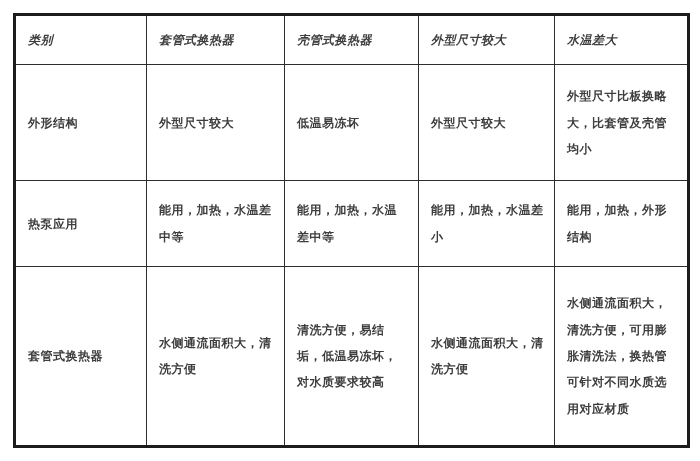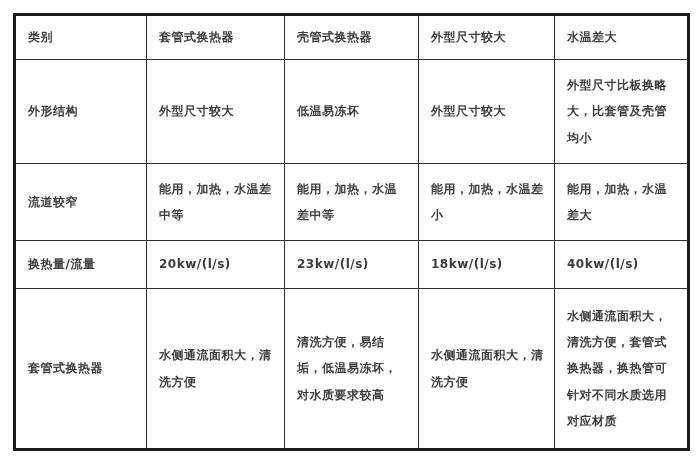--- a/index.html
+++ b/index.html
@@ -32,21 +32,21 @@
     line-height: 2.2;
     color: #3d3d3d;
     letter-spacing: 0.5px;
     word-break: break-all;
   }
   col.c0 { width: 132px; }
   col.c1 { width: 138px; }
   col.c2 { width: 134px; }
   col.c3 { width: 136px; }
   col.c4 { width: 134px; }
-  tr.r-header { height: 45px; }
+  tr.r-header { height: 45px; font-style: italic; }
   tr.r-shape  { height: 104px; }
   tr.r-app    { height: 77px; }
   tr.r-flow   { height: 48px; }
   tr.r-scale  { height: 161px; }
 </style>
 </head>
 <body>
 
 <div class="page">
   <table class="cmp">
@@ -66,35 +66,28 @@
         <th>水温差大</th>
       </tr>
       <tr class="r-shape">
         <td>外形结构</td>
         <td>外型尺寸较大</td>
         <td>低温易冻坏</td>
         <td>外型尺寸较大</td>
         <td>外型尺寸比板换略大，比套管及壳管均小</td>
       </tr>
       <tr class="r-app">
-        <td>流道较窄</td>
+        <td>热泵应用</td>
         <td>能用，加热，水温差中等</td>
         <td>能用，加热，水温差中等</td>
         <td>能用，加热，水温差小</td>
-        <td>能用，加热，水温差大</td>
-      </tr>
-      <tr class="r-flow">
-        <td>换热量/流量</td>
-        <td>20kw/(l/s)</td>
-        <td>23kw/(l/s)</td>
-        <td>18kw/(l/s)</td>
-        <td>40kw/(l/s)</td>
+        <td>能用，加热，外形结构</td>
       </tr>
       <tr class="r-scale">
         <td>套管式换热器</td>
         <td>水侧通流面积大，清洗方便</td>
         <td>清洗方便，易结垢，低温易冻坏，对水质要求较高</td>
         <td>水侧通流面积大，清洗方便</td>
-        <td>水侧通流面积大，清洗方便，套管式换热器，换热管可针对不同水质选用对应材质</td>
+        <td>水侧通流面积大，清洗方便，可用膨胀清洗法，换热管可针对不同水质选用对应材质</td>
       </tr>
     </tbody>
   </table>
 </div>
 
 </body></html>

